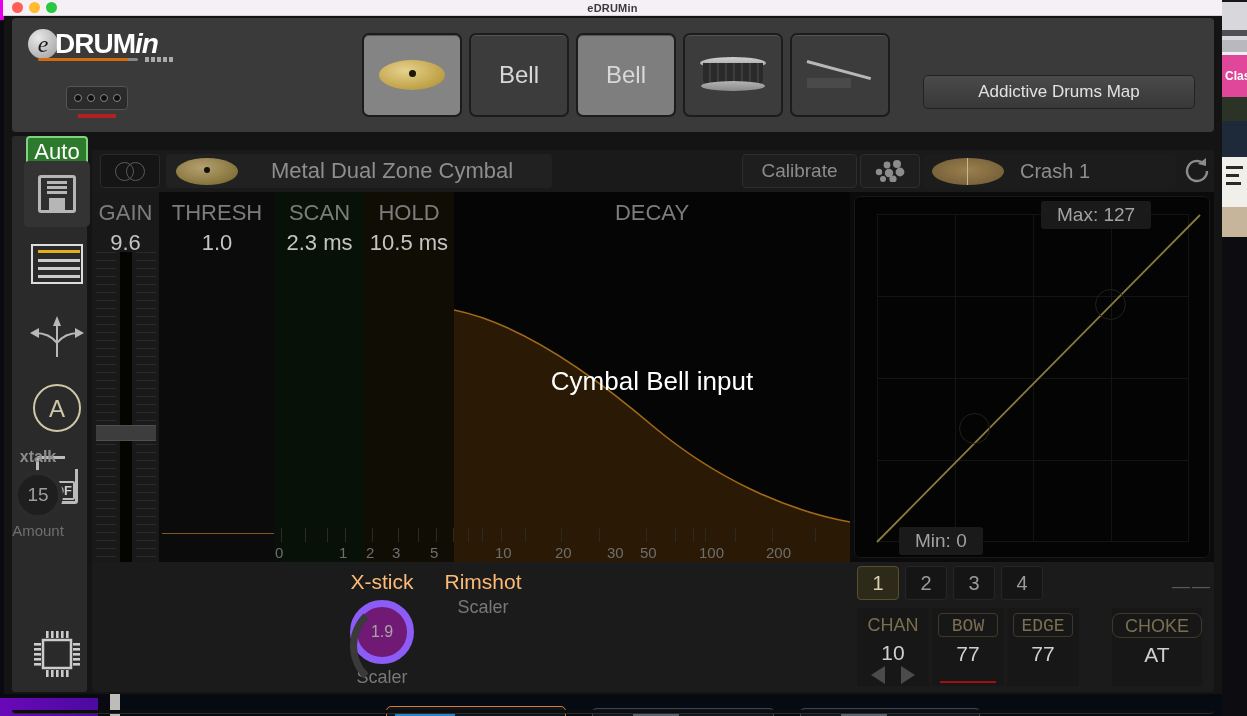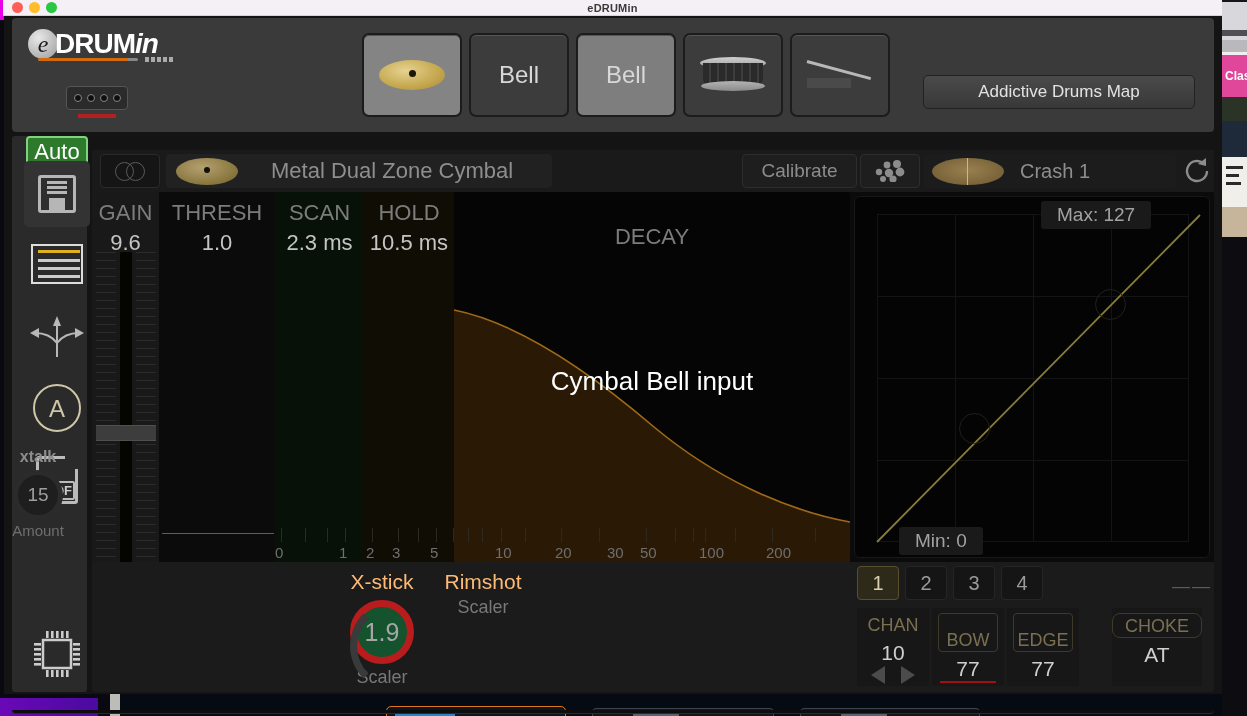--- a/index.html
+++ b/index.html
@@ -179,21 +179,21 @@
   .paramarea { position:absolute; left:0; top:56px; width:1122px; height:370px; }
   .pcol { position:absolute; top:0; height:370px; }
   .pcol .lbl { text-align:center; font-size:22px; color:#7c7c7c; padding-top:8px; }
   .pcol .val { text-align:center; font-size:22px; color:#c4c4c4; padding-top:4px; }
   .col-gain   { left:0;   width:67px; background:#191919; }
   .col-thresh { left:67px;  width:116px; background:#0b0b0b; }
   .col-scan   { left:183px; width:89px; background:#081108; }
   .col-hold   { left:272px; width:90px; background:#100e04; }
   .col-decay  { left:362px; width:396px; background:#050505; }
   .col-right  { left:758px; width:364px; background:#0b0b0b; }
-  .col-decay .lbl { font-size:22px;margin-top:24px; }
+  .col-decay .lbl { font-size:22px; }
 
   .scale-row { position:absolute; left:183px; top:408px; width:575px; height:26px; }
   .tick-lbl { position:absolute; font-size:15px; color:#6e6e6e; }
   .tickmark { position:absolute; top:-16px; width:1px; height:14px; background:#2c2a1e; }
 
   .thresh-line { position:absolute; left:70px; top:397px; width:112px; height:1px; background:#7a5a20; }
 
   .decay-fill { position:absolute; left:0; top:0; width:396px; height:370px; }
   .bell-label { position:absolute; left:362px; top:230px; width:396px; text-align:center;
     color:#fff; font-size:26px; pointer-events:none; }
@@ -220,23 +220,23 @@
   .tag { position:absolute; background:#1a1a1a; color:#a2a2a2; font-size:19px;
     padding:3px 16px; border-radius:3px; text-align:center; cursor:pointer; }
   .tag-max { left:186px; top:4px; }
   .tag-min { left:44px; top:330px; }
   .handle-c { position:absolute; width:31px; height:31px; border:1px solid #232019; border-radius:50%; }
 
   
   .bottom { position:absolute; left:0; top:426px; width:1122px; height:130px; background:#1b1b1b; }
   .knobwrap { position:absolute; text-align:center; }
   .knob-lbl { font-size:21px; color:#fdba74; }
-  .knob { width:64px; height:64px; border-radius:50%; background:#14532d;
-    border:7px solid #b91c1c; margin:6px auto 0; display:flex; align-items:center;
-    justify-content:center; color:#a6a6a6; font-size:25px; position:relative; cursor:pointer; }
+  .knob { width:64px; height:64px; border-radius:50%; background:#701a75;
+    border:7px solid #8b5cf6; margin:6px auto 0; display:flex; align-items:center;
+    justify-content:center; color:#a6a6a6; font-size:16px; position:relative; cursor:pointer; }
   .knob::before { content:''; position:absolute; left:-7px; top:-7px; width:78px; height:78px;
     border-radius:50%; border:7px solid transparent; border-left-color:#3a3a3a; }
   .knob-sub { font-size:18px; color:#787878; margin-top:3px; }
 
   .xtalk { position:absolute; left:4px; top:432px; width:60px; text-align:center; }
   .xtalk .t { font-size:16px; color:#8d8d8d; font-weight:bold; }
   .xtalk .k { width:50px; height:50px; border-radius:50%; background:#1e1e1e; border:5px solid #2b2b2b;
     margin:4px auto 0; display:flex; align-items:center; justify-content:center;
     color:#9e9e9e; font-size:19px; cursor:pointer; }
   .xtalk .s { font-size:15px; color:#6e6e6e; margin-top:2px; }
@@ -244,21 +244,21 @@
   .tabs { position:absolute; left:765px; top:430px; display:flex; gap:6px; }
   .tab { width:42px; height:34px; background:#151515; border:1px solid #262626; border-radius:4px;
     color:#9a9a9a; font-size:20px; display:flex; align-items:center; justify-content:center; cursor:pointer; }
   .tab.active { background:#2e2a1a; border-color:#57502e; color:#d8d0b0; }
   .dashes { position:absolute; left:1080px; top:440px; color:#5a5a5a; font-size:18px; letter-spacing:2px; }
 
   .midi-row { position:absolute; left:765px; top:472px; display:flex; gap:3px; }
   .mcell { width:72px; height:78px; background:#171717; position:relative; text-align:center; cursor:pointer; }
   .mcell .mh { font-size:18px; color:#7a6f50; padding-top:7px; }
   .mcell .mv { font-size:21px; color:#cfcfcf; padding-top:5px; }
-  .mcell.boxed .mh { border:1px solid #40392a; border-radius:4px; margin:5px 6px 0; padding-top:16px; }
+  .mcell.boxed .mh { border:1px solid #40392a; border-radius:4px; margin:5px 6px 0; padding-top:2px;font-family:Liberation Mono, monospace; }
   .mcell .redline { position:absolute; left:8px; bottom:3px; width:56px; height:2px; background:#a01010; }
   .arrows { position:absolute; left:6px; bottom:2px; width:60px; display:flex; justify-content:space-around; }
   .arr { width:0; height:0; border-top:9px solid transparent; border-bottom:9px solid transparent; cursor:pointer; }
   .arr.l { border-right:14px solid #4b4b4b; }
   .arr.r { border-left:14px solid #4b4b4b; }
   .mcell.choke { position:absolute; left:255px; width:90px; }
   .mcell.choke .mh { font-size:18px; color:#7a6f50; border:1px solid #40392a; border-radius:8px;
     margin:5px 0 0; padding-top:2px; }
 
   .bot-edge { position:absolute; left:8px; top:694px; width:1202px; height:4px; background:#0d0d0d;

